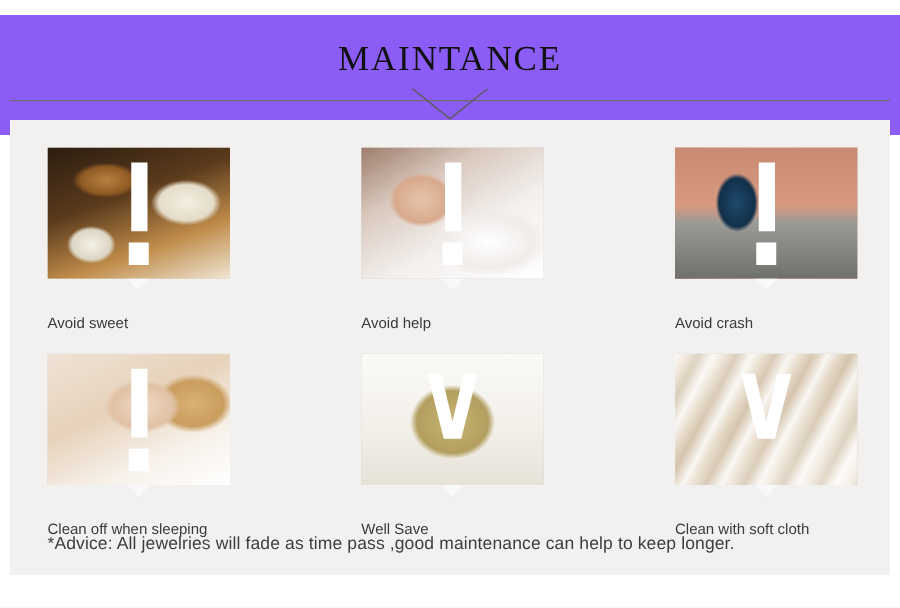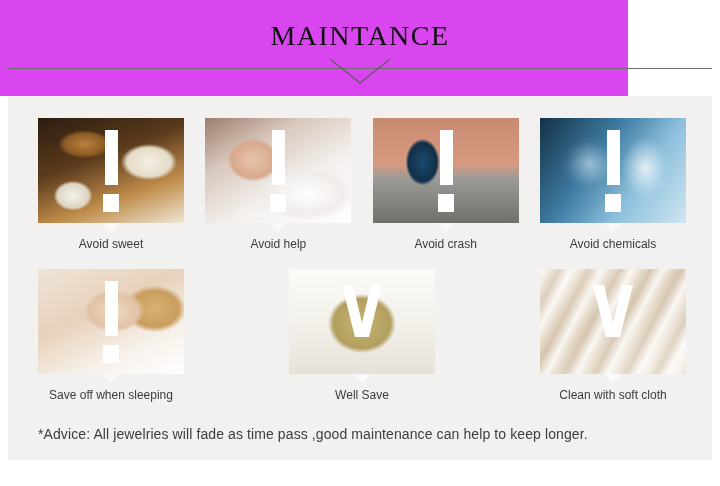--- a/index.html
+++ b/index.html
@@ -11,23 +11,23 @@
     height: 486px;
     background: #ffffff;
     font-family: "Liberation Sans", sans-serif;
     overflow: hidden;
     position: relative;
   }
 
   
   .header {
     position: absolute;
-    left: 0; top: 0;
-    width: 628px; height: 96px;
-    background: #d946ef;
+    left: 0; top: 12px;
+    width: 720px; height: 96px;
+    background: #8b5cf6;
   }
   .title {
     position: absolute;
     left: 0; top: 20px;
     width: 720px;
     text-align: center;
     font-family: "Liberation Serif", serif;
     font-size: 28px;
     letter-spacing: 1.5px;
     color: #111111;
@@ -90,22 +90,21 @@
     top: 105px;
     margin-left: -9px;
     width: 0; height: 0;
     border-left: 9px solid transparent;
     border-right: 9px solid transparent;
     border-top: 9px solid #fbfaf9;
     opacity: .9;
   }
 
   .caption {
-    margin-top: 14px;
-    text-align: center;
+    margin-top: 28px;
     font-size: 12px;
     color: #3b3b3b;
     line-height: 14px;
     white-space: nowrap;
   }
 
   
   .mark {
     position: absolute;
     left: 50%;
@@ -237,46 +236,35 @@
           <div class="art art-crash"></div>
           <div class="mark mark-bang">
             <div class="bar"></div>
               <div class="dot"></div>
           </div>
         </div>
         <div class="pointer"></div>
         <div class="caption">Avoid crash</div>
       </div>
 
-      <div class="card">
-        <div class="thumb">
-          <div class="art art-chem"></div>
-          <div class="mark mark-bang">
-            <div class="bar"></div>
-              <div class="dot"></div>
-          </div>
-        </div>
-        <div class="pointer"></div>
-        <div class="caption">Avoid chemicals</div>
-      </div>
 
     </div>
 
     <div class="row row-2">
 
       <div class="card">
         <div class="thumb">
           <div class="art art-sleep"></div>
           <div class="mark mark-bang">
             <div class="bar"></div>
               <div class="dot"></div>
           </div>
         </div>
         <div class="pointer"></div>
-        <div class="caption">Save off when sleeping</div>
+        <div class="caption">Clean off when sleeping</div>
       </div>
 
       <div class="card">
         <div class="thumb">
           <div class="art art-save"></div>
           <div class="mark mark-v">
             <svg width="46" height="60" viewBox="0 0 46 60">
               <polygon points="3,4 14,4 23,42 32,4 43,4 30,56 16,56" fill="#ffffff"></polygon>
             </svg>
           </div>

